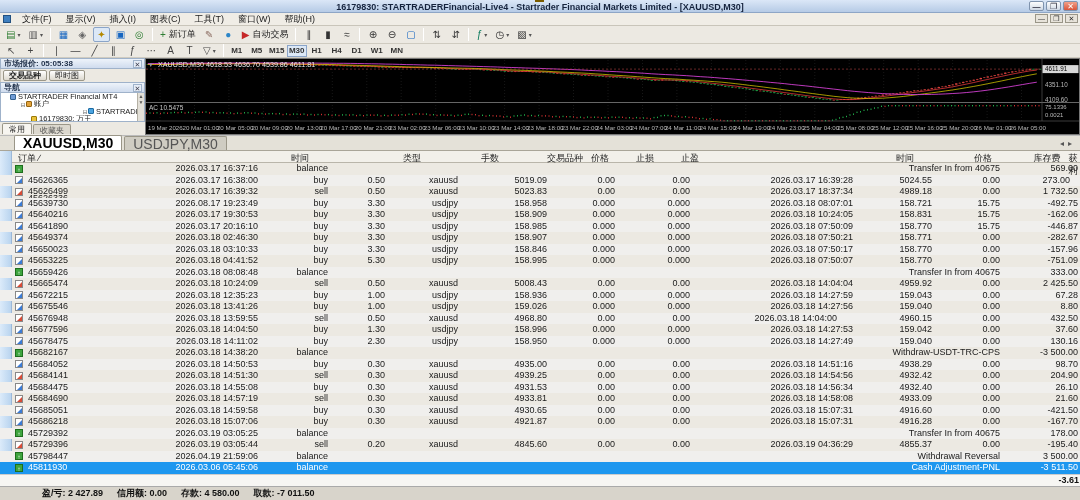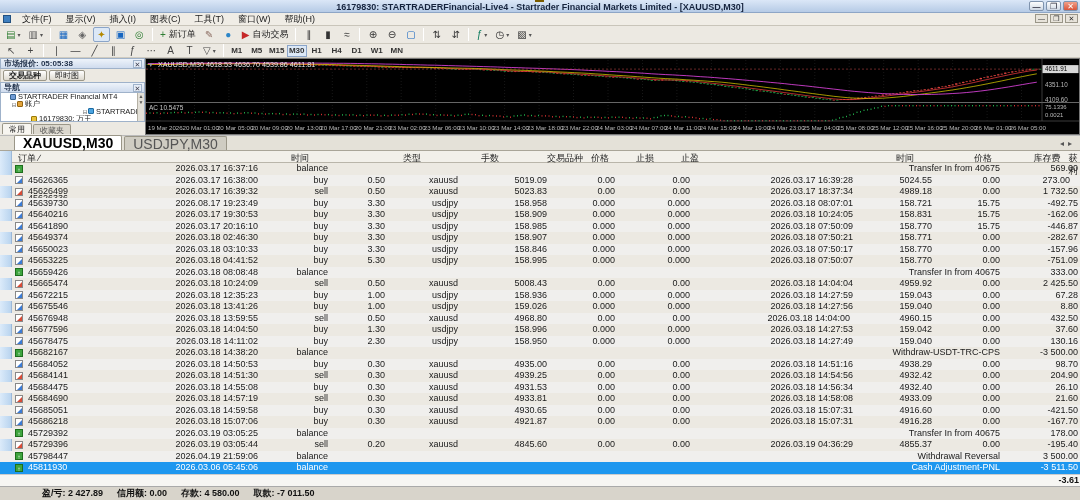--- a/index.html
+++ b/index.html
@@ -264,21 +264,21 @@
       <span>导航</span>
       <span class="x">✕</span>
     </div>
     <div class="navbody" id="nav-tree">
       <div class="treescroll">▲<br>▼</div>
     <div class="treerow" style="padding-left: 3px;">
           <span class="expander"></span>
           <span class="tico monitor-icon"></span>
           <span>STARTRADER Financial MT4</span>
         </div>
-        <div class="treerow" style="padding-left: 10px;">
+        <div class="treerow" style="padding-left: 19px;">
           <span class="expander">⊟</span>
           <span class="tico accounts-icon"></span>
           <span>账户</span>
         </div>
         <div class="treerow" style="padding-left: 33px; margin-left: 48px;">
           <span class="expander">⊟</span>
           <span class="tico server-icon"></span>
           <span>STARTRADERFinancial-Live4</span>
         </div>
         <div class="treerow" style="padding-left: 24px;">
@@ -1366,21 +1366,21 @@
           <i style="border-width: 0px 0px 5px 5px; border-color: transparent transparent rgb(216, 75, 53);"></i>
         </span>
         <span class="cell" style="left: 28px;">45676948</span>
         <span class="cell" style="right: 822px;">2026.03.18 13:59:55</span>
         <span class="cell" style="right: 752px;">sell</span>
         <span class="cell" style="right: 695px;">0.50</span>
         <span class="cell" style="right: 622px;">xauusd</span>
         <span class="cell" style="right: 533px;">4968.80</span>
         <span class="cell" style="right: 465px;">0.00</span>
         <span class="cell" style="right: 390px;">0.00</span>
-        <span class="cell" style="right: 230px;">2026.03.18 14:04:00</span>
+        <span class="cell" style="right: 243px;">2026.03.18 14:04:00</span>
         <span class="cell" style="right: 148px;">4960.15</span>
         <span class="cell" style="right: 80px;">0.00</span>
         <span class="cell" style="right: 2px;">432.50</span>
       </div>
       <div class="hrow">
         <span class="ricon buy">
           <i style="border-width: 0px 0px 5px 5px; border-color: transparent transparent rgb(58, 123, 213);"></i>
         </span>
         <span class="cell" style="left: 28px;">45677596</span>
         <span class="cell" style="right: 822px;">2026.03.18 14:04:50</span>

